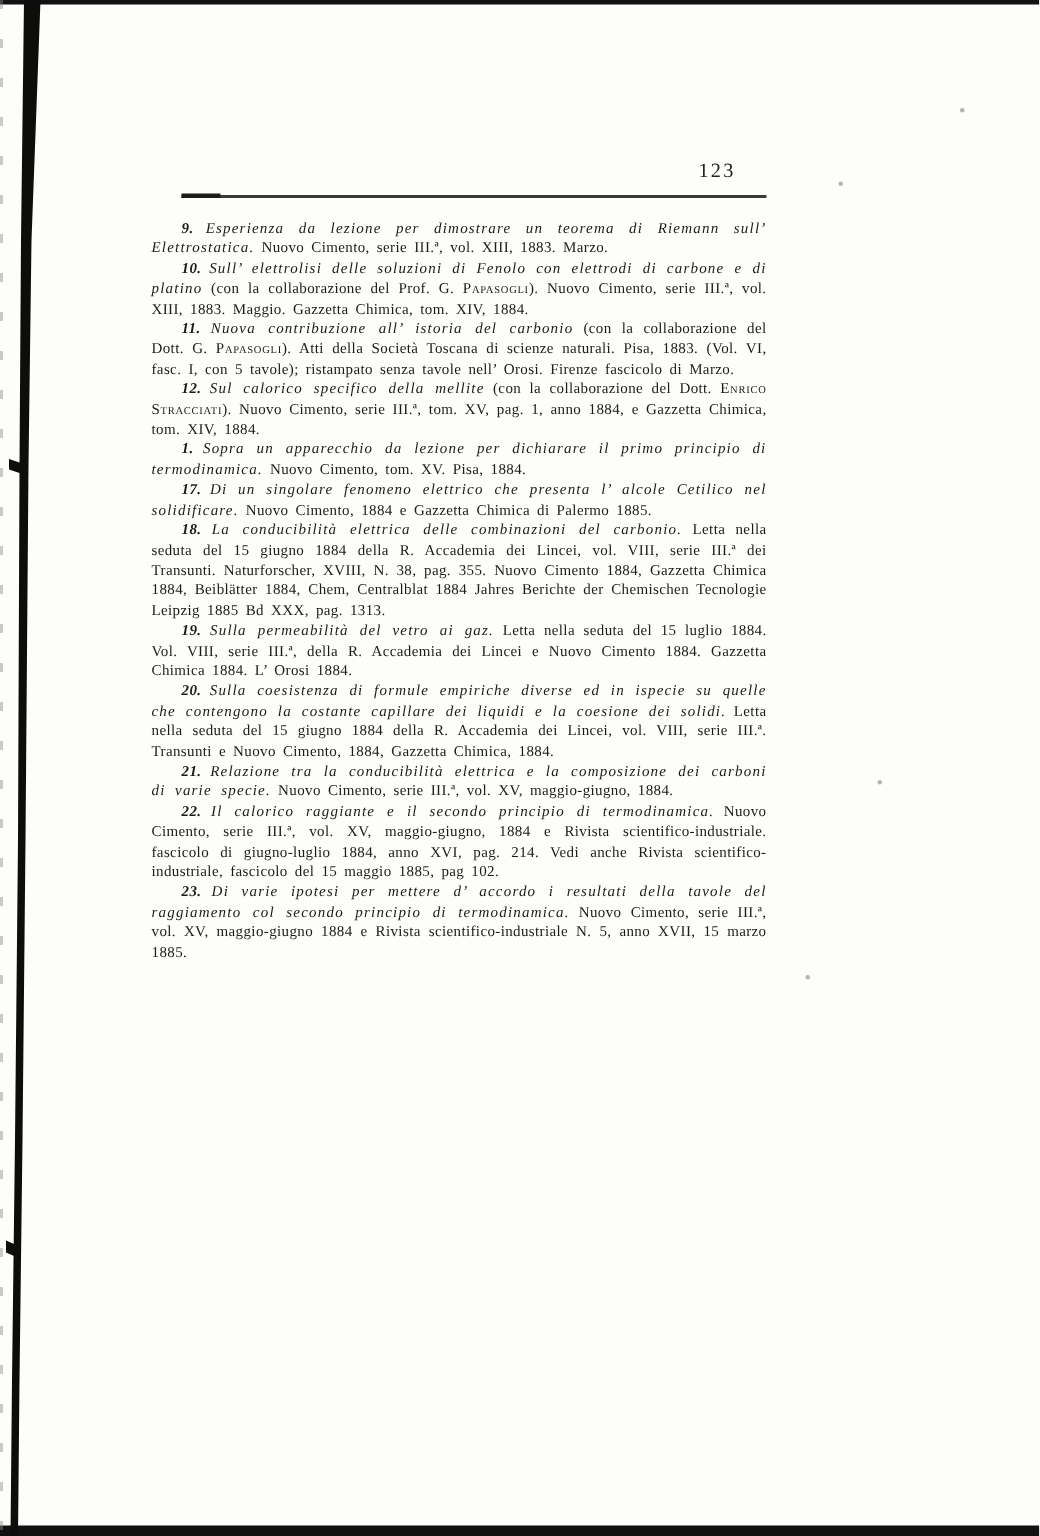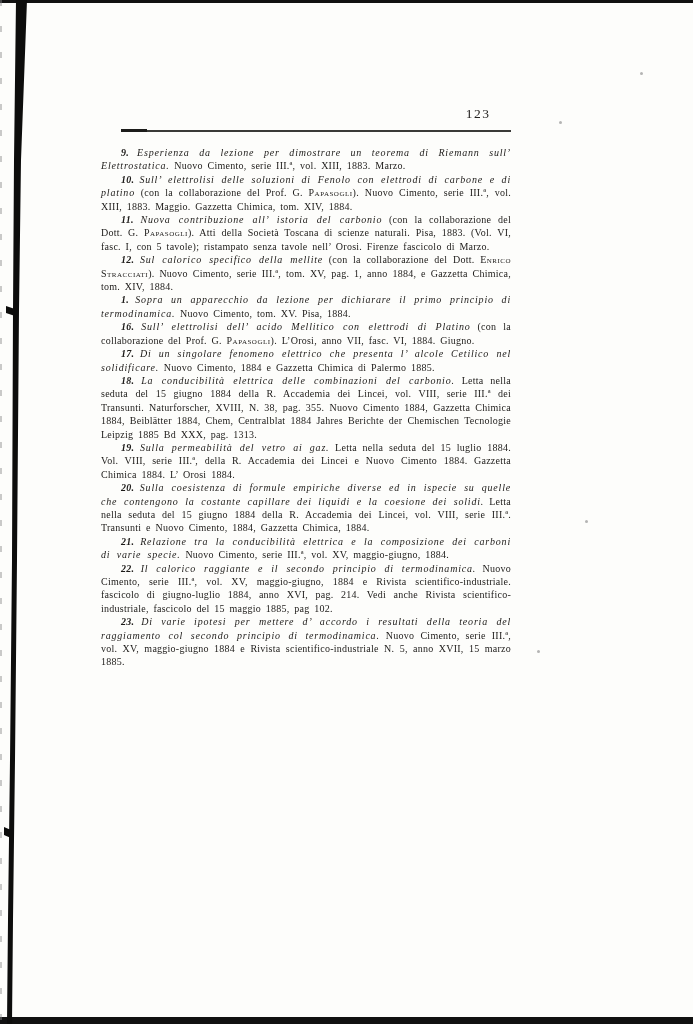--- a/index.html
+++ b/index.html
@@ -66,23 +66,22 @@
   <div class="pagenum">123</div>
   <div class="rule"></div>
   <div class="rule-cap"></div>
 
   <div class="content" id="bibliography-list">
       <p class="entry"><span class="num">9. </span><span class="seg-title">Esperienza da lezione per dimostrare un teorema di Riemann sull’ Elettrostatica.</span><span class="seg-plain"> Nuovo Cimento, serie III.ª, vol. XIII, 1883. Marzo.</span></p>
       <p class="entry"><span class="num">10. </span><span class="seg-title">Sull’ elettrolisi delle soluzioni di Fenolo con elettrodi di carbone e di platino</span><span class="seg-plain"> (con la collaborazione del Prof. G. </span><span class="seg-name">Papasogli</span><span class="seg-plain">). Nuovo Cimento, serie III.ª, vol. XIII, 1883. Maggio. Gazzetta Chimica, tom. XIV, 1884.</span></p>
       <p class="entry"><span class="num">11. </span><span class="seg-title">Nuova contribuzione all’ istoria del carbonio</span><span class="seg-plain"> (con la collaborazione del Dott. G. </span><span class="seg-name">Papasogli</span><span class="seg-plain">). Atti della Società Toscana di scienze naturali. Pisa, 1883. (Vol. VI, fasc. I, con 5 tavole); ristampato senza tavole nell’ Orosi. Firenze fascicolo di Marzo.</span></p>
       <p class="entry"><span class="num">12. </span><span class="seg-title">Sul calorico specifico della mellite</span><span class="seg-plain"> (con la collaborazione del Dott. </span><span class="seg-name">Enrico Stracciati</span><span class="seg-plain">). Nuovo Cimento, serie III.ª, tom. XV, pag. 1, anno 1884, e Gazzetta Chimica, tom. XIV, 1884.</span></p>
       <p class="entry"><span class="num">1. </span><span class="seg-title">Sopra un apparecchio da lezione per dichiarare il primo principio di termodinamica.</span><span class="seg-plain"> Nuovo Cimento, tom. XV. Pisa, 1884.</span></p>
-      <p class="entry"><span class="num">16. </span><span class="seg-title">Sull’ elettrolisi dell’ acido Mellitico con elettrodi di Platino</span><span class="seg-plain"> (con la collaborazione del Prof. G. </span><span class="seg-name">Papasogli</span><span class="seg-plain">). L’Orosi, anno VII, fasc. VI, 1884. Giugno.</span></p>
       <p class="entry"><span class="num">17. </span><span class="seg-title">Di un singolare fenomeno elettrico che presenta l’ alcole Cetilico nel solidificare.</span><span class="seg-plain"> Nuovo Cimento, 1884 e Gazzetta Chimica di Palermo 1885.</span></p>
       <p class="entry"><span class="num">18. </span><span class="seg-title">La conducibilità elettrica delle combinazioni del carbonio.</span><span class="seg-plain"> Letta nella seduta del 15 giugno 1884 della R. Accademia dei Lincei, vol. VIII, serie III.ª dei Transunti. Naturforscher, XVIII, N. 38, pag. 355. Nuovo Cimento 1884, Gazzetta Chimica 1884, Beiblätter 1884, Chem, Centralblat 1884 Jahres Berichte der Chemischen Tecnologie Leipzig 1885 Bd XXX, pag. 1313.</span></p>
       <p class="entry"><span class="num">19. </span><span class="seg-title">Sulla permeabilità del vetro ai gaz.</span><span class="seg-plain"> Letta nella seduta del 15 luglio 1884. Vol. VIII, serie III.ª, della R. Accademia dei Lincei e Nuovo Cimento 1884. Gazzetta Chimica 1884. L’ Orosi 1884.</span></p>
       <p class="entry"><span class="num">20. </span><span class="seg-title">Sulla coesistenza di formule empiriche diverse ed in ispecie su quelle che contengono la costante capillare dei liquidi e la coesione dei solidi.</span><span class="seg-plain"> Letta nella seduta del 15 giugno 1884 della R. Accademia dei Lincei, vol. VIII, serie III.ª. Transunti e Nuovo Cimento, 1884, Gazzetta Chimica, 1884.</span></p>
       <p class="entry"><span class="num">21. </span><span class="seg-title">Relazione tra la conducibilità elettrica e la composizione dei carboni di varie specie.</span><span class="seg-plain"> Nuovo Cimento, serie III.ª, vol. XV, maggio-giugno, 1884.</span></p>
       <p class="entry"><span class="num">22. </span><span class="seg-title">Il calorico raggiante e il secondo principio di termodinamica.</span><span class="seg-plain"> Nuovo Cimento, serie III.ª, vol. XV, maggio-giugno, 1884 e Rivista scientifico-industriale. fascicolo di giugno-luglio 1884, anno XVI, pag. 214. Vedi anche Rivista scientifico-industriale, fascicolo del 15 maggio 1885, pag 102.</span></p>
-      <p class="entry"><span class="num">23. </span><span class="seg-title">Di varie ipotesi per mettere d’ accordo i resultati della teoria del raggiamento col secondo principio di termodinamica.</span><span class="seg-plain"> Nuovo Cimento, serie III.ª, vol. XV, maggio-giugno 1884 e Rivista scientifico-industriale N. 5, anno XVII, 15 marzo 1885.</span></p>
+      <p class="entry"><span class="num">23. </span><span class="seg-title">Di varie ipotesi per mettere d’ accordo i resultati della tavole del raggiamento col secondo principio di termodinamica.</span><span class="seg-plain"> Nuovo Cimento, serie III.ª, vol. XV, maggio-giugno 1884 e Rivista scientifico-industriale N. 5, anno XVII, 15 marzo 1885.</span></p>
     </div>
 
 </div>
 
 </body></html>

